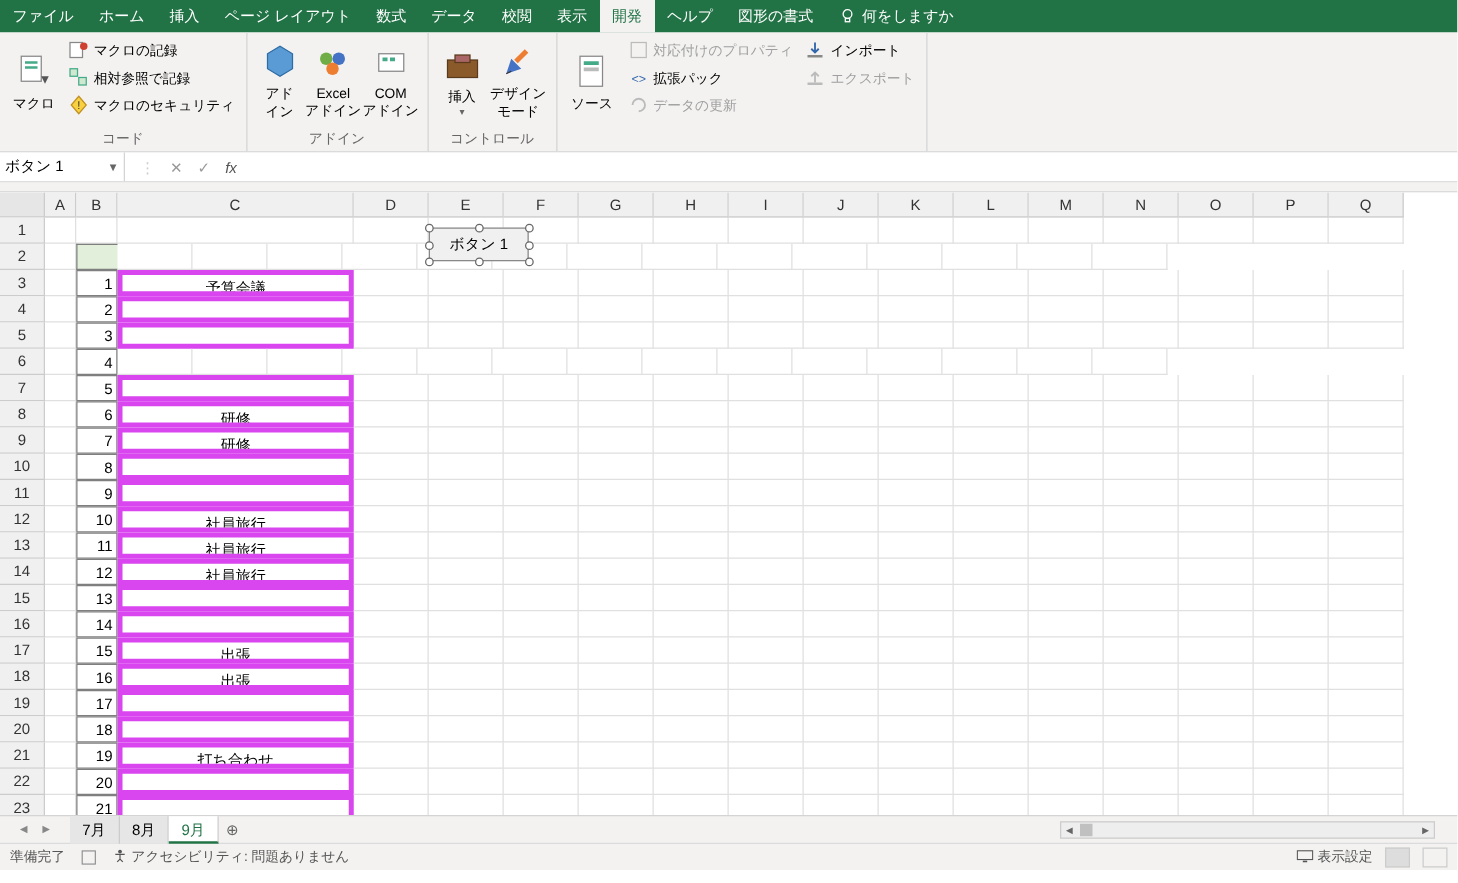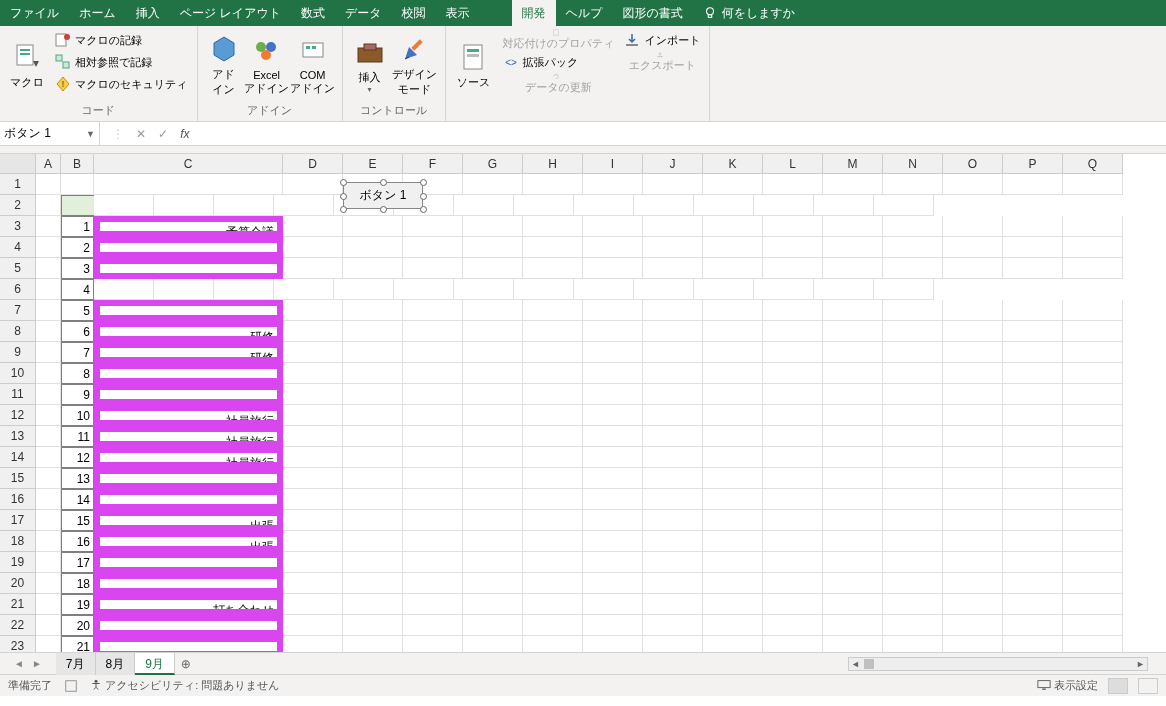--- a/index.html
+++ b/index.html
@@ -1,34 +1,34 @@
 <!DOCTYPE html>
 <html><head>
 <meta charset="utf-8">
 <style>
 * { box-sizing: border-box; margin: 0; padding: 0; font-family: "Meiryo UI", "Yu Gothic", sans-serif; }
 body { width: 1166px; height: 706px; overflow: hidden; background: #fff; font-size: 12px; }
 
 
 .menubar { background: #217346; height: 26px; display: flex; align-items: center; color: #fff; }
 .menubar .tab { padding: 0 10px; height: 26px; line-height: 26px; cursor: pointer; font-size: 12px; }
-.menubar .tab.active { background: #f3f2f1; color: #217346; margin-left: 32px; }
+.menubar .tab.active { background: #f3f2f1; color: #217346; }
 .menubar .tell { display: flex; align-items: center; padding: 0 10px; }
 .menubar .bulb { width: 14px; height: 14px; margin-right: 5px; }
 
 
 .ribbon { background: #f3f2f1; height: 96px; display: flex; border-bottom: 1px solid #d4d4d4; }
 .group { border-right: 1px solid #d4d4d4; display: flex; flex-direction: column; justify-content: space-between; padding: 3px 6px 0 6px; }
 .group-body { display: flex; align-items: flex-start; height: 76px; }
 .group-label { text-align: center; font-size: 11px; color: #666; padding-bottom: 3px; }
 .big-btn { display: flex; flex-direction: column; align-items: center; justify-content: center; width: 58px; height: 72px; font-size: 11px; text-align: center; cursor: pointer; }
 .big-btn .ico { width: 32px; height: 32px; margin-bottom: 2px; }
 .small-col { display: flex; flex-direction: column; justify-content: center; padding-left: 4px; }
 .small-item { display: flex; align-items: center; height: 22px; font-size: 11px; cursor: pointer; padding: 0 3px; }
-.small-item.disabled { color: #a0a0a0; flex-direction: column; }
+.small-item.disabled { color: #a0a0a0; }
 .small-item .mini-ico { width: 16px; height: 16px; margin-right: 4px; }
 
 
 .formula-bar { height: 24px; border-bottom: 1px solid #d4d4d4; display: flex; align-items: center; background: #fff; }
 .name-box { width: 100px; border-right: 1px solid #d4d4d4; height: 100%; display: flex; align-items: center; padding: 0 4px; font-size: 12px; position: relative; }
 .name-box .dd { position: absolute; right: 4px; font-size: 9px; color: #666; }
 .fx-btns { display: flex; align-items: center; padding: 0 6px; color: #999; }
 .fx-btns span { margin: 0 6px; font-size: 12px; }
 .fx-label { font-style: italic; margin: 0 6px; color: #555; }
 
@@ -41,21 +41,21 @@
 .corner { width: 36px; height: 20px; border-right: 1px solid #ccc; border-bottom: 1px solid #ccc; background: #e6e6e6; }
 .col-h { height: 20px; border-right: 1px solid #ccc; border-bottom: 1px solid #ccc; background: #f0f0f0; text-align: center; line-height: 20px; font-size: 12px; color: #333; }
 .rows { position: absolute; top: 20px; left: 0; }
 .row { display: flex; height: 21px; }
 .row-h { width: 36px; border-right: 1px solid #ccc; border-bottom: 1px solid #ccc; background: #f0f0f0; text-align: center; line-height: 21px; font-size: 12px; color: #333; }
 .cell { height: 21px; border-right: 1px solid #e0e0e0; border-bottom: 1px solid #e0e0e0; line-height: 21px; font-size: 12px; padding: 0 3px; overflow: hidden; white-space: nowrap; }
 
 
 .tbl-header { background: #e2efda; border: 1px solid #7f7f7f; text-align: center; }
 .tbl-num { border: 1px solid #7f7f7f; text-align: right; }
-.tbl-txt { border: 6px solid #d946ef; text-align: right; }
+.tbl-txt { border: 4px solid #d946ef; text-align: center; }
 
 
 .shape-btn { position: absolute; background: #f0f0f0; border: 1px solid #888; text-align: center; display:flex; align-items:center; justify-content:center; font-size: 12px; }
 .sel-handle { width: 7px; height: 7px; background: #fff; border: 1px solid #666; border-radius: 50%; position: absolute; }
 
 
 .sheet-bar { height: 22px; background: #f3f2f1; border-top: 1px solid #d4d4d4; display: flex; align-items: center; position: relative; }
 .sheet-nav { display: flex; padding: 0 10px; color: #888; }
 .sheet-nav span { margin: 0 4px; font-size: 10px; }
 .sheet-tab { padding: 0 10px; height: 22px; line-height: 22px; border-right: 1px solid #ccc; font-size: 12px; background: #e6e6e6; cursor: pointer; }

